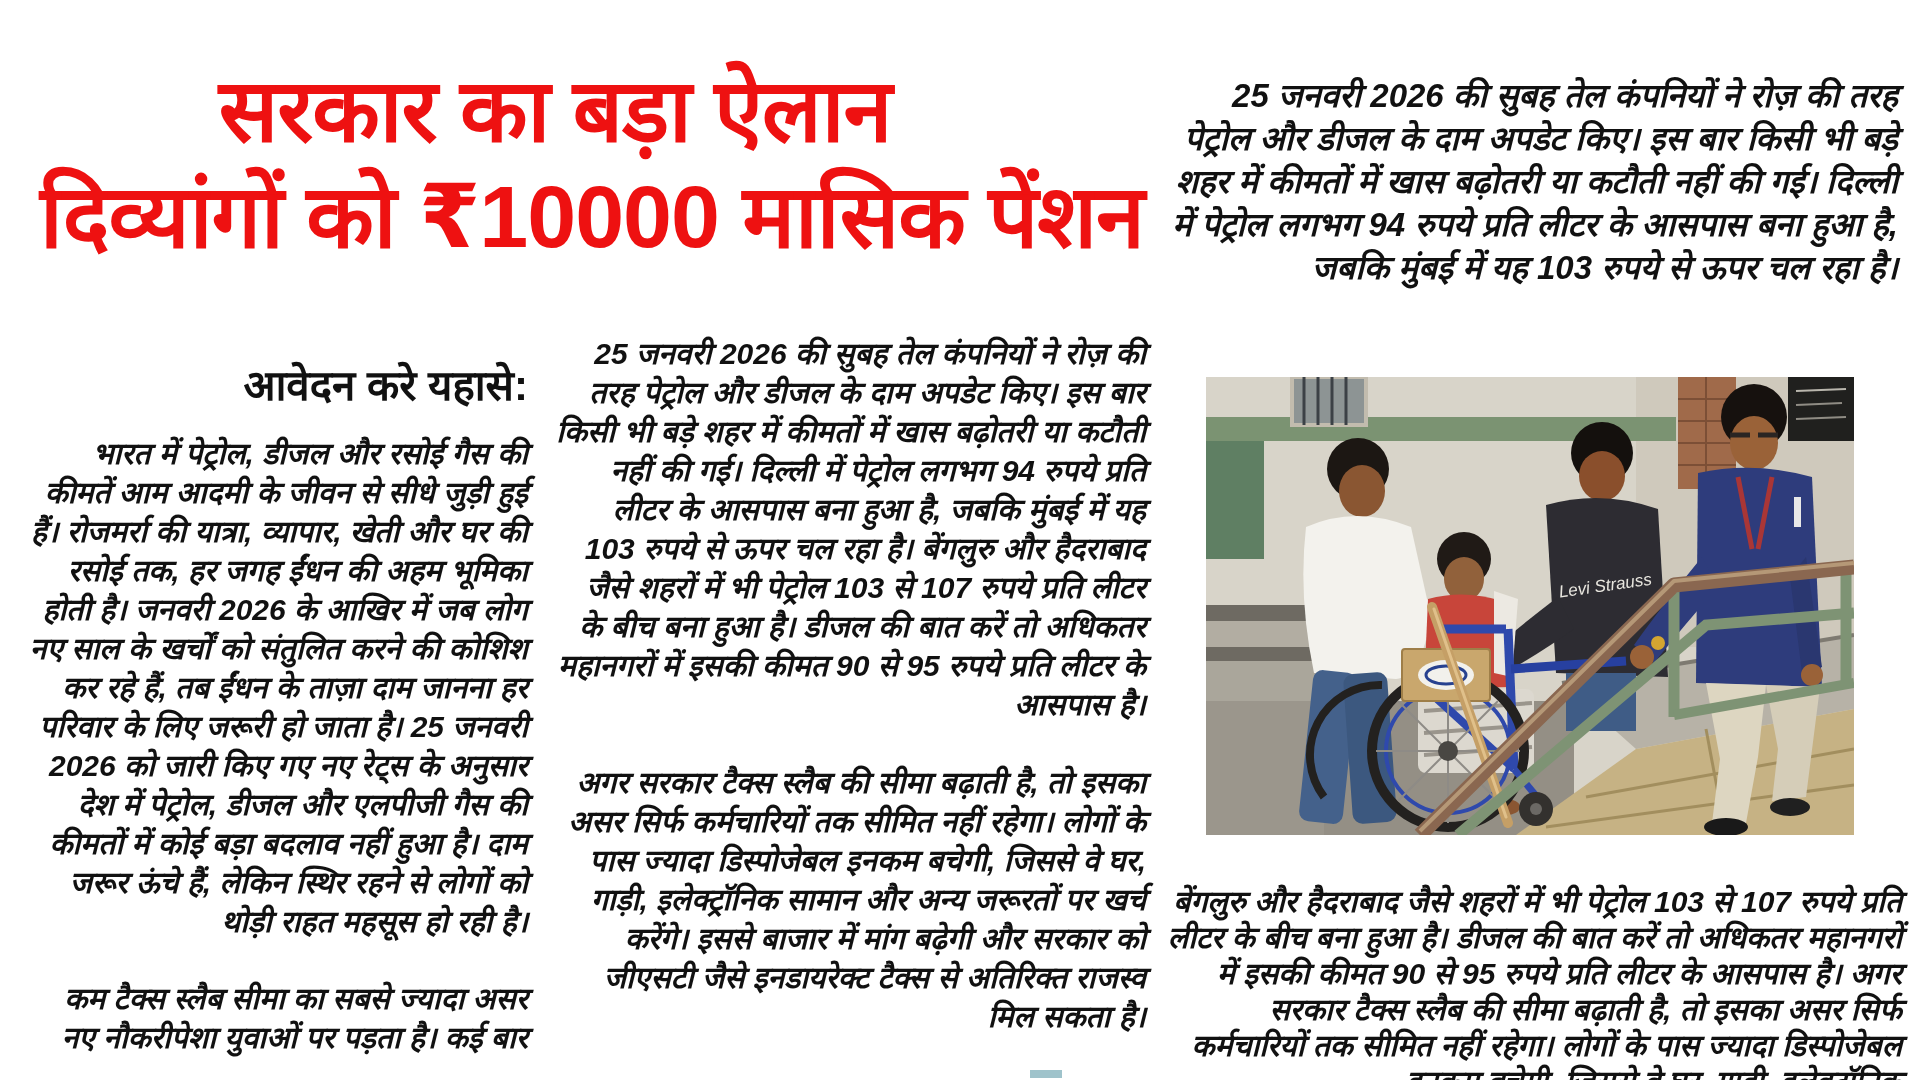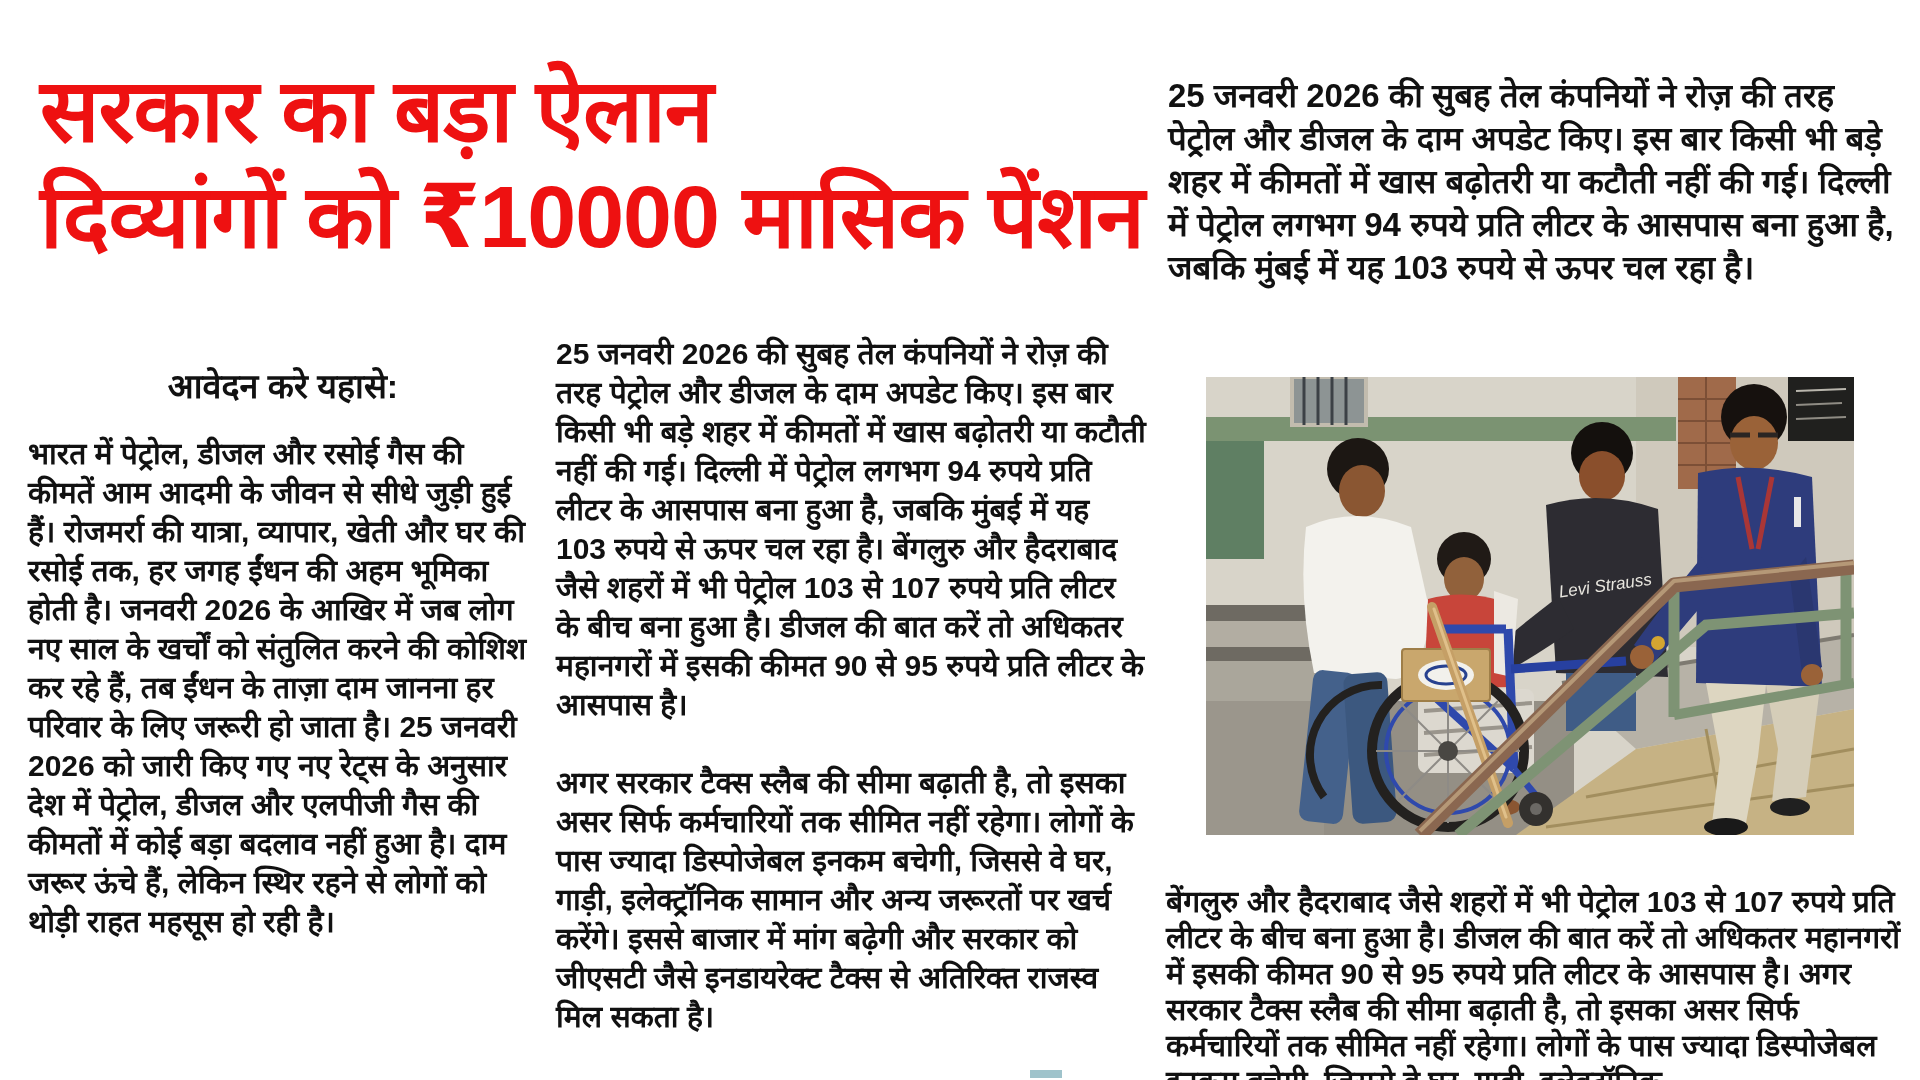--- a/index.html
+++ b/index.html
@@ -1,30 +1,30 @@
 <!DOCTYPE html>
 <html><head>
 <meta charset="utf-8">
 <style>
   * { margin:0; padding:0; box-sizing:border-box; }
   html,body { width:1920px; height:1080px; overflow:hidden; background:#ffffff; }
   body { font-family:"Liberation Sans","DejaVu Sans",sans-serif; color:#111111; position:relative; }
 
   .headline {
     position:absolute; left:40px; top:58px; width:1030px;
-    color:#ee1111; font-weight:800;
+    text-align:center; color:#ee1111; font-weight:800;
     font-size:88px; line-height:106px; letter-spacing:-1px;
   }
   .headline .hl-line { white-space:nowrap; }
 
   .col { position:absolute; font-weight:700; }
-  .col p { text-align:left; }
+  .col p { text-align:right;font-style:italic; }
 
   .col-left { left:28px; top:366px; width:500px; font-size:30px; line-height:39px; }
-  .col-left h2 { font-size:34px; line-height:40px; text-align:center; padding-left:10px; margin-bottom:28px; }
+  .col-left h2 { font-size:42px; line-height:40px; text-align:right; padding-left:10px; margin-bottom:28px; }
   .col-left p { margin-bottom:38px; }
 
   .col-middle { left:556px; top:334px; width:590px; font-size:30px; line-height:39px; }
   .col-middle p { margin-bottom:39px; }
 
   .col-right-top { left:1168px; top:74px; width:730px; font-size:33px; line-height:43px; }
 
   .col-right-bottom { left:1166px; top:884px; width:736px; font-size:30px; line-height:36px; }
 
   .photo {
@@ -42,20 +42,21 @@
 <body>
 
 <header class="headline">
   <div class="hl-line">सरकार का बड़ा ऐलान</div>
   <div class="hl-line">दिव्यांगों को ₹10000 मासिक पेंशन</div>
 </header>
 
 <section class="col col-left">
   <h2>आवेदन करे यहासे:</h2>
   <p>भारत में पेट्रोल, डीजल और रसोई गैस की कीमतें आम आदमी के जीवन से सीधे जुड़ी हुई हैं। रोजमर्रा की यात्रा, व्यापार, खेती और घर की रसोई तक, हर जगह ईंधन की अहम भूमिका होती है। जनवरी 2026 के आखिर में जब लोग नए साल के खर्चों को संतुलित करने की कोशिश कर रहे हैं, तब ईंधन के ताज़ा दाम जानना हर परिवार के लिए जरूरी हो जाता है। 25 जनवरी 2026 को जारी किए गए नए रेट्स के अनुसार देश में पेट्रोल, डीजल और एलपीजी गैस की कीमतों में कोई बड़ा बदलाव नहीं हुआ है। दाम जरूर ऊंचे हैं, लेकिन स्थिर रहने से लोगों को थोड़ी राहत महसूस हो रही है।</p>
+  <p>कम टैक्स स्लैब सीमा का सबसे ज्यादा असर नए नौकरीपेशा युवाओं पर पड़ता है। कई बार</p>
 </section>
 
 <section class="col col-middle">
   <p>25 जनवरी 2026 की सुबह तेल कंपनियों ने रोज़ की तरह पेट्रोल और डीजल के दाम अपडेट किए। इस बार किसी भी बड़े शहर में कीमतों में खास बढ़ोतरी या कटौती नहीं की गई। दिल्ली में पेट्रोल लगभग 94 रुपये प्रति लीटर के आसपास बना हुआ है, जबकि मुंबई में यह 103 रुपये से ऊपर चल रहा है। बेंगलुरु और हैदराबाद जैसे शहरों में भी पेट्रोल 103 से 107 रुपये प्रति लीटर के बीच बना हुआ है। डीजल की बात करें तो अधिकतर महानगरों में इसकी कीमत 90 से 95 रुपये प्रति लीटर के आसपास है।</p>
   <p>अगर सरकार टैक्स स्लैब की सीमा बढ़ाती है, तो इसका असर सिर्फ कर्मचारियों तक सीमित नहीं रहेगा। लोगों के पास ज्यादा डिस्पोजेबल इनकम बचेगी, जिससे वे घर, गाड़ी, इलेक्ट्रॉनिक सामान और अन्य जरूरतों पर खर्च करेंगे। इससे बाजार में मांग बढ़ेगी और सरकार को जीएसटी जैसे इनडायरेक्ट टैक्स से अतिरिक्त राजस्व मिल सकता है।</p>
 </section>
 
 <section class="col col-right-top">
   <p>25 जनवरी 2026 की सुबह तेल कंपनियों ने रोज़ की तरह पेट्रोल और डीजल के दाम अपडेट किए। इस बार किसी भी बड़े शहर में कीमतों में खास बढ़ोतरी या कटौती नहीं की गई। दिल्ली में पेट्रोल लगभग 94 रुपये प्रति लीटर के आसपास बना हुआ है, जबकि मुंबई में यह 103 रुपये से ऊपर चल रहा है।</p>
 </section>

